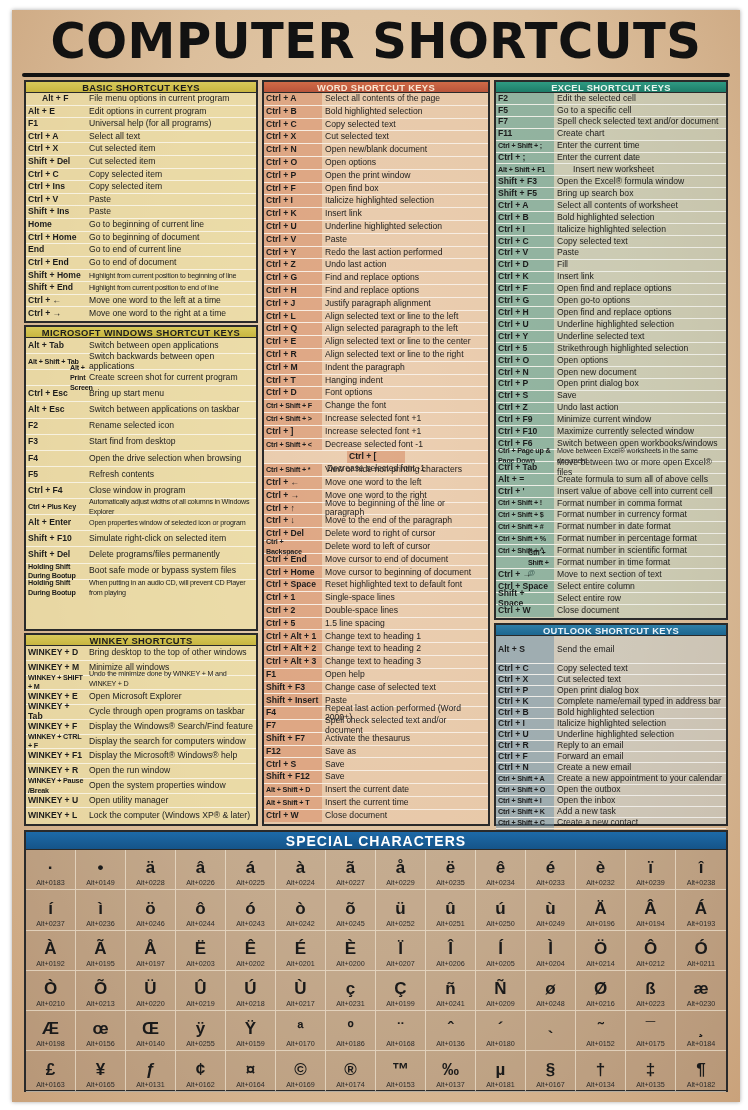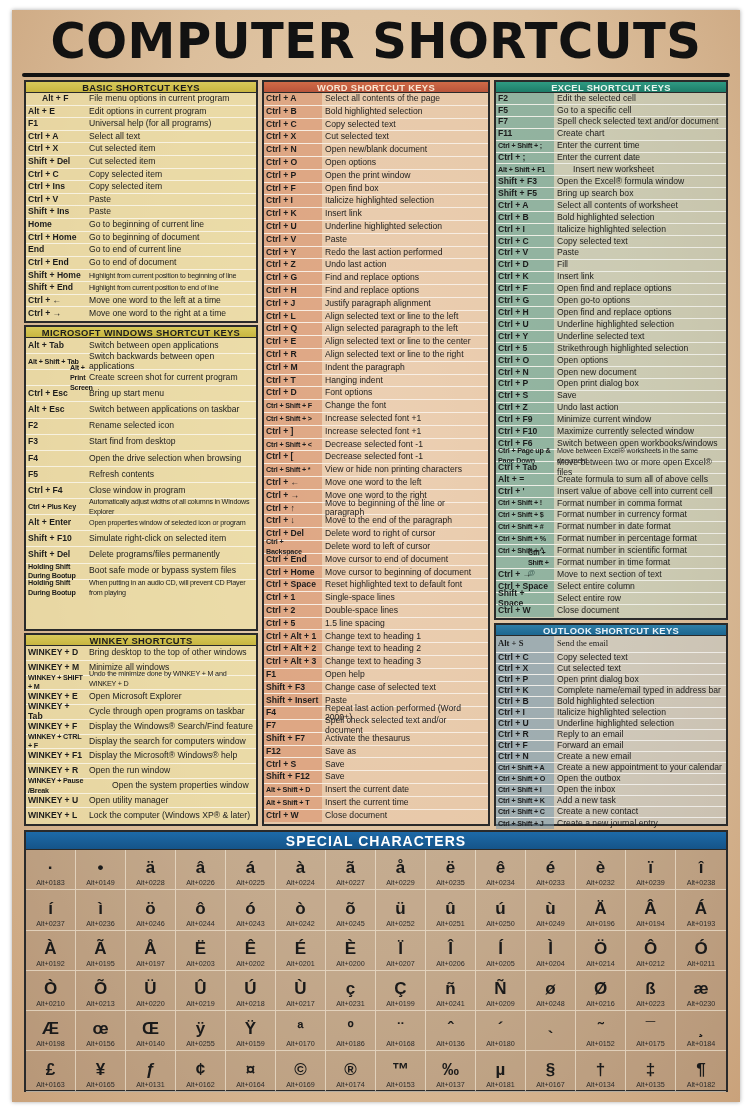--- a/index.html
+++ b/index.html
@@ -246,21 +246,21 @@
           <div class="d">Display the search for computers window</div>
         </div>
         <div class="row" style="height: 14.75px; align-items: center;">
           <div class="k" style="height: 100%; display: flex; align-items: center;">WINKEY + F1</div>
           <div class="d">Display the Microsoft® Windows® help</div>
         </div>
         <div class="row" style="height: 14.75px; align-items: center;">
           <div class="k" style="height: 100%; display: flex; align-items: center;">WINKEY + R</div>
           <div class="d">Open the run window</div>
         </div>
-        <div class="row" style="height: 14.75px; align-items: center; gap: 23px;">
+        <div class="row" style="height: 14.75px; align-items: center;">
           <div class="k tiny" style="height: 100%; display: flex; align-items: center;">WINKEY + Pause /Break</div>
           <div class="d">Open the system properties window</div>
         </div>
         <div class="row" style="height: 14.75px; align-items: center;">
           <div class="k" style="height: 100%; display: flex; align-items: center;">WINKEY + U</div>
           <div class="d">Open utility manager</div>
         </div>
         <div class="row" style="height: 14.75px; align-items: center;">
           <div class="k" style="height: 100%; display: flex; align-items: center;">WINKEY + L</div>
           <div class="d">Lock the computer (Windows XP® &amp; later)</div>
@@ -376,21 +376,21 @@
           <div class="d">Increase selected font +1</div>
         </div>
         <div class="row" style="height: 12.807px; align-items: center;">
           <div class="k" style="height: 100%; display: flex; align-items: center;">Ctrl + ]</div>
           <div class="d">Increase selected font +1</div>
         </div>
         <div class="row" style="height: 12.807px; align-items: center;">
           <div class="k tiny" style="height: 100%; display: flex; align-items: center;">Ctrl + Shift + &lt;</div>
           <div class="d">Decrease selected font -1</div>
         </div>
-        <div class="row" style="height: 12.807px; align-items: center;">
+        <div class="row" style="height: 12.807px; align-items: center; flex-direction: column;">
           <div class="k" style="height: 100%; display: flex; align-items: center;">Ctrl + [</div>
           <div class="d">Decrease selected font -1</div>
         </div>
         <div class="row" style="height: 12.807px; align-items: center;">
           <div class="k tiny" style="height: 100%; display: flex; align-items: center;">Ctrl + Shift + *</div>
           <div class="d">View or hide non printing characters</div>
         </div>
         <div class="row" style="height: 12.807px; align-items: center;">
           <div class="k" style="height: 100%; display: flex; align-items: center;">Ctrl + ←</div>
           <div class="d">Move one word to the left</div>
@@ -680,21 +680,21 @@
         <div class="row" style="height: 11.9091px; align-items: center;">
           <div class="k" style="height: 100%; display: flex; align-items: center;">Ctrl + W</div>
           <div class="d">Close document</div>
         </div>
       </div>
   </div>
 
   <div class="panel outlook" id="p-outlook" style="left:482px; top:613px; width:234px; height:203px;">
     <div class="panel-head">OUTLOOK  SHORTCUT KEYS</div>
     <div class="rows">
-        <div class="row" style="height: 17px; align-items: center; font-family: Liberation Serif, serif;">
+        <div class="row" style="height: 28px; align-items: center;">
           <div class="k" style="height: 100%; display: flex; align-items: center;">Alt + S</div>
           <div class="d">Send the email</div>
         </div>
         <div class="row" style="height: 11px; align-items: center;">
           <div class="k" style="height: 100%; display: flex; align-items: center;">Ctrl + C</div>
           <div class="d">Copy selected text</div>
         </div>
         <div class="row" style="height: 11px; align-items: center;">
           <div class="k" style="height: 100%; display: flex; align-items: center;">Ctrl + X</div>
           <div class="d">Cut selected text</div>

